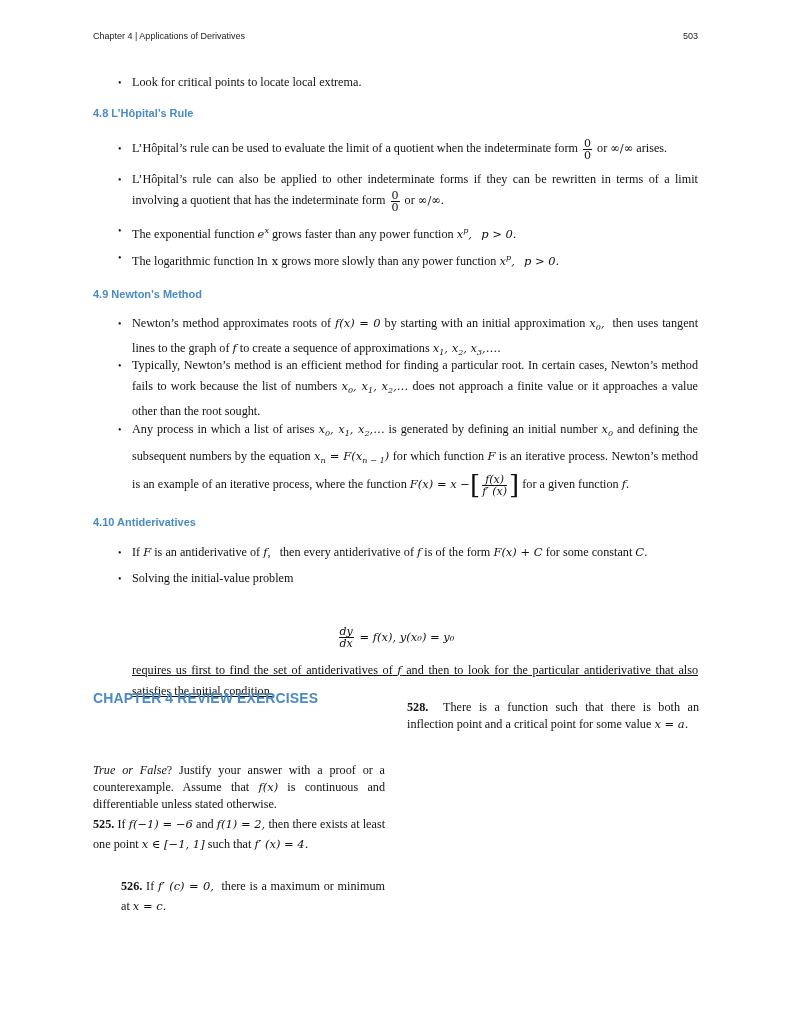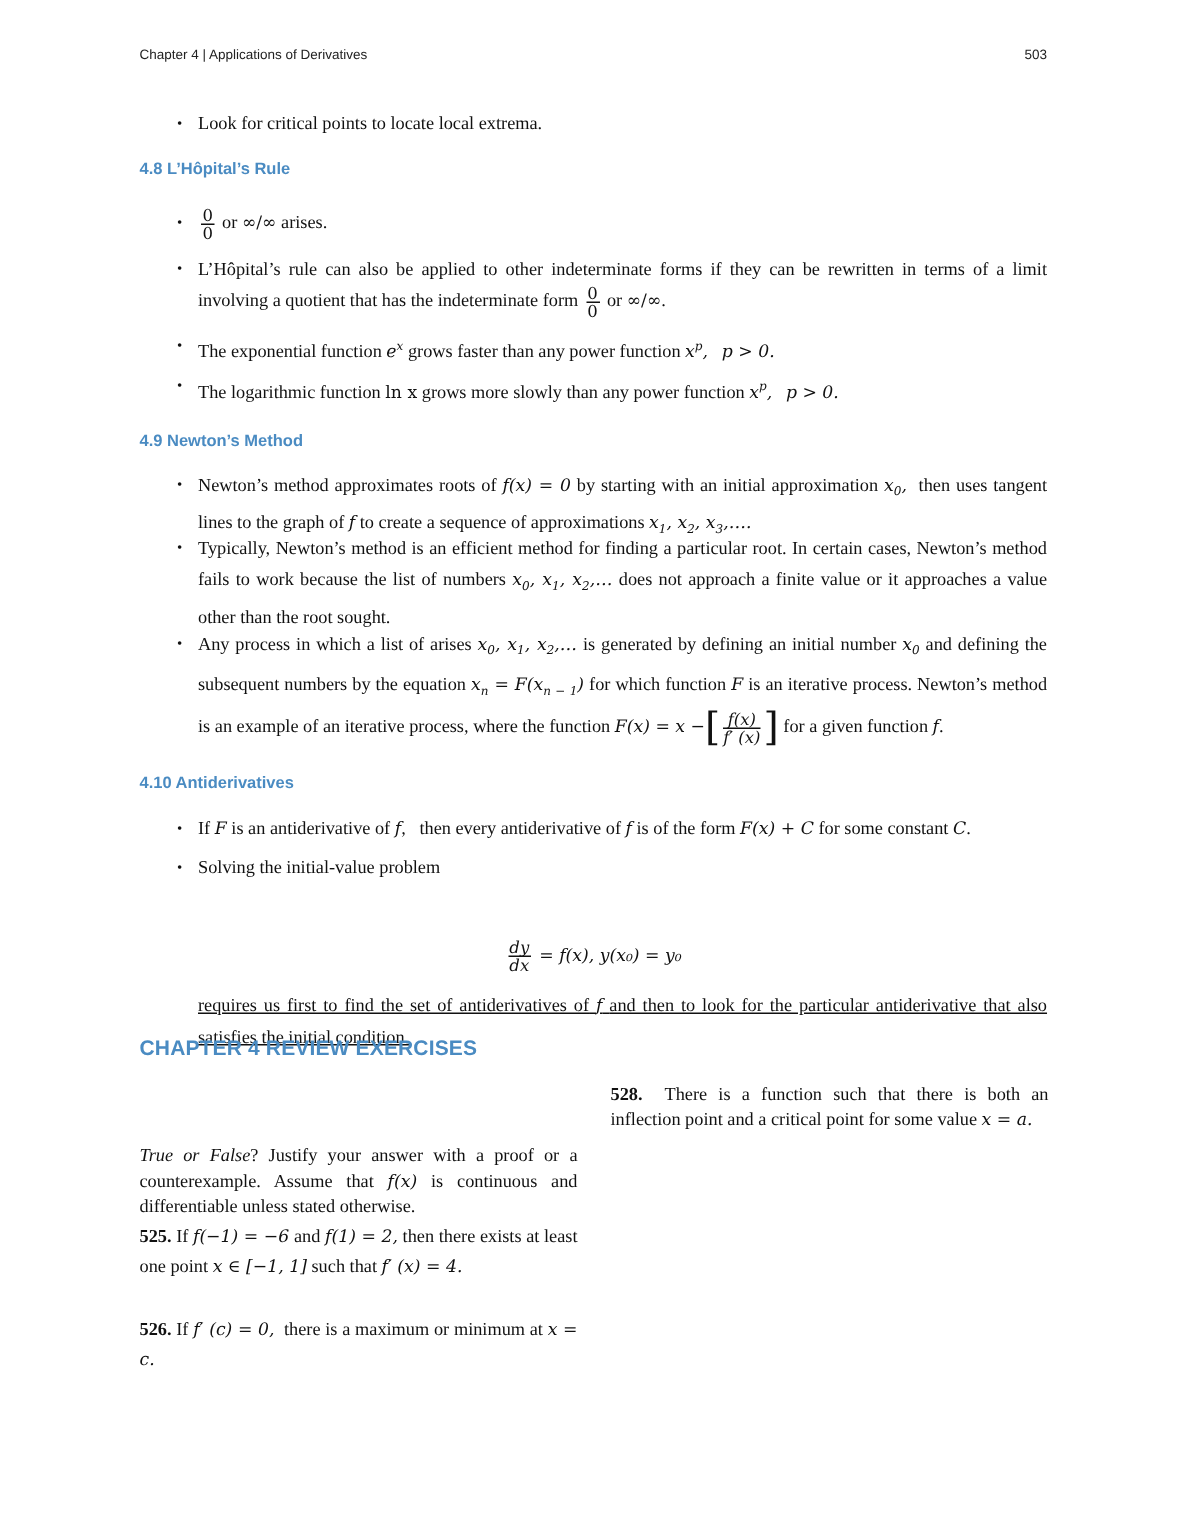--- a/index.html
+++ b/index.html
@@ -41,20 +41,21 @@
 <div class="bullet" style="top:72px;">
   <span class="dot">•</span>
   <div class="txt">Look for critical points to locate local extrema.</div>
 </div>
 
 <div class="h2" style="top:107px;">4.8 L’Hôpital’s Rule</div>
 
 <div class="bullet" style="top:138px;">
   <span class="dot">•</span>
   <div class="txt">
+    <span>L’Hôpital’s rule can be used to evaluate the limit of a quotient when the indeterminate form</span>
     <span class="frac"><span class="num">0</span><span class="den">0</span></span>
     <span>or</span>
     <span class="mn">∞/∞</span>
     <span>arises.</span>
   </div>
 </div>
 
 <div class="bullet" style="top:169px;">
   <span class="dot">•</span>
   <div class="txt">
@@ -178,28 +179,28 @@
     <span class="ex-num">525.</span>
     <span>If</span>
     <span class="m">f(−1) = −6</span>
     <span>and</span>
     <span class="m">f(1) = 2,</span>
     <span>then there exists at least one point</span>
     <span class="m">x ∈ [−1, 1]</span>
     <span>such that</span>
     <span class="m">f′ (x) = 4.</span>
   </div>
-  <div class="ex" style="margin-top:22px;">
+  <div class="ex" style="margin-top:22px;margin-left:28px;">
     <span class="ex-num">526.</span>
     <span>If</span>
     <span class="m">f′ (c) = 0,</span>&nbsp;
     <span>there is a maximum or minimum at</span>
     <span class="m">x = c.</span>
   </div>
 </div>
 
-<div class="col" style="left:407px;top:721px;line-height:17px;">
+<div class="col" style="left:407px;top:699px;line-height:17px;">
   <div class="ex">
     <span class="ex-num">528.</span>&nbsp;
     <span>There is a function such that there is both an inflection point and a critical point for some value</span>
     <span class="m">x = a.</span>
   </div>
 </div>
 
 </body></html>

